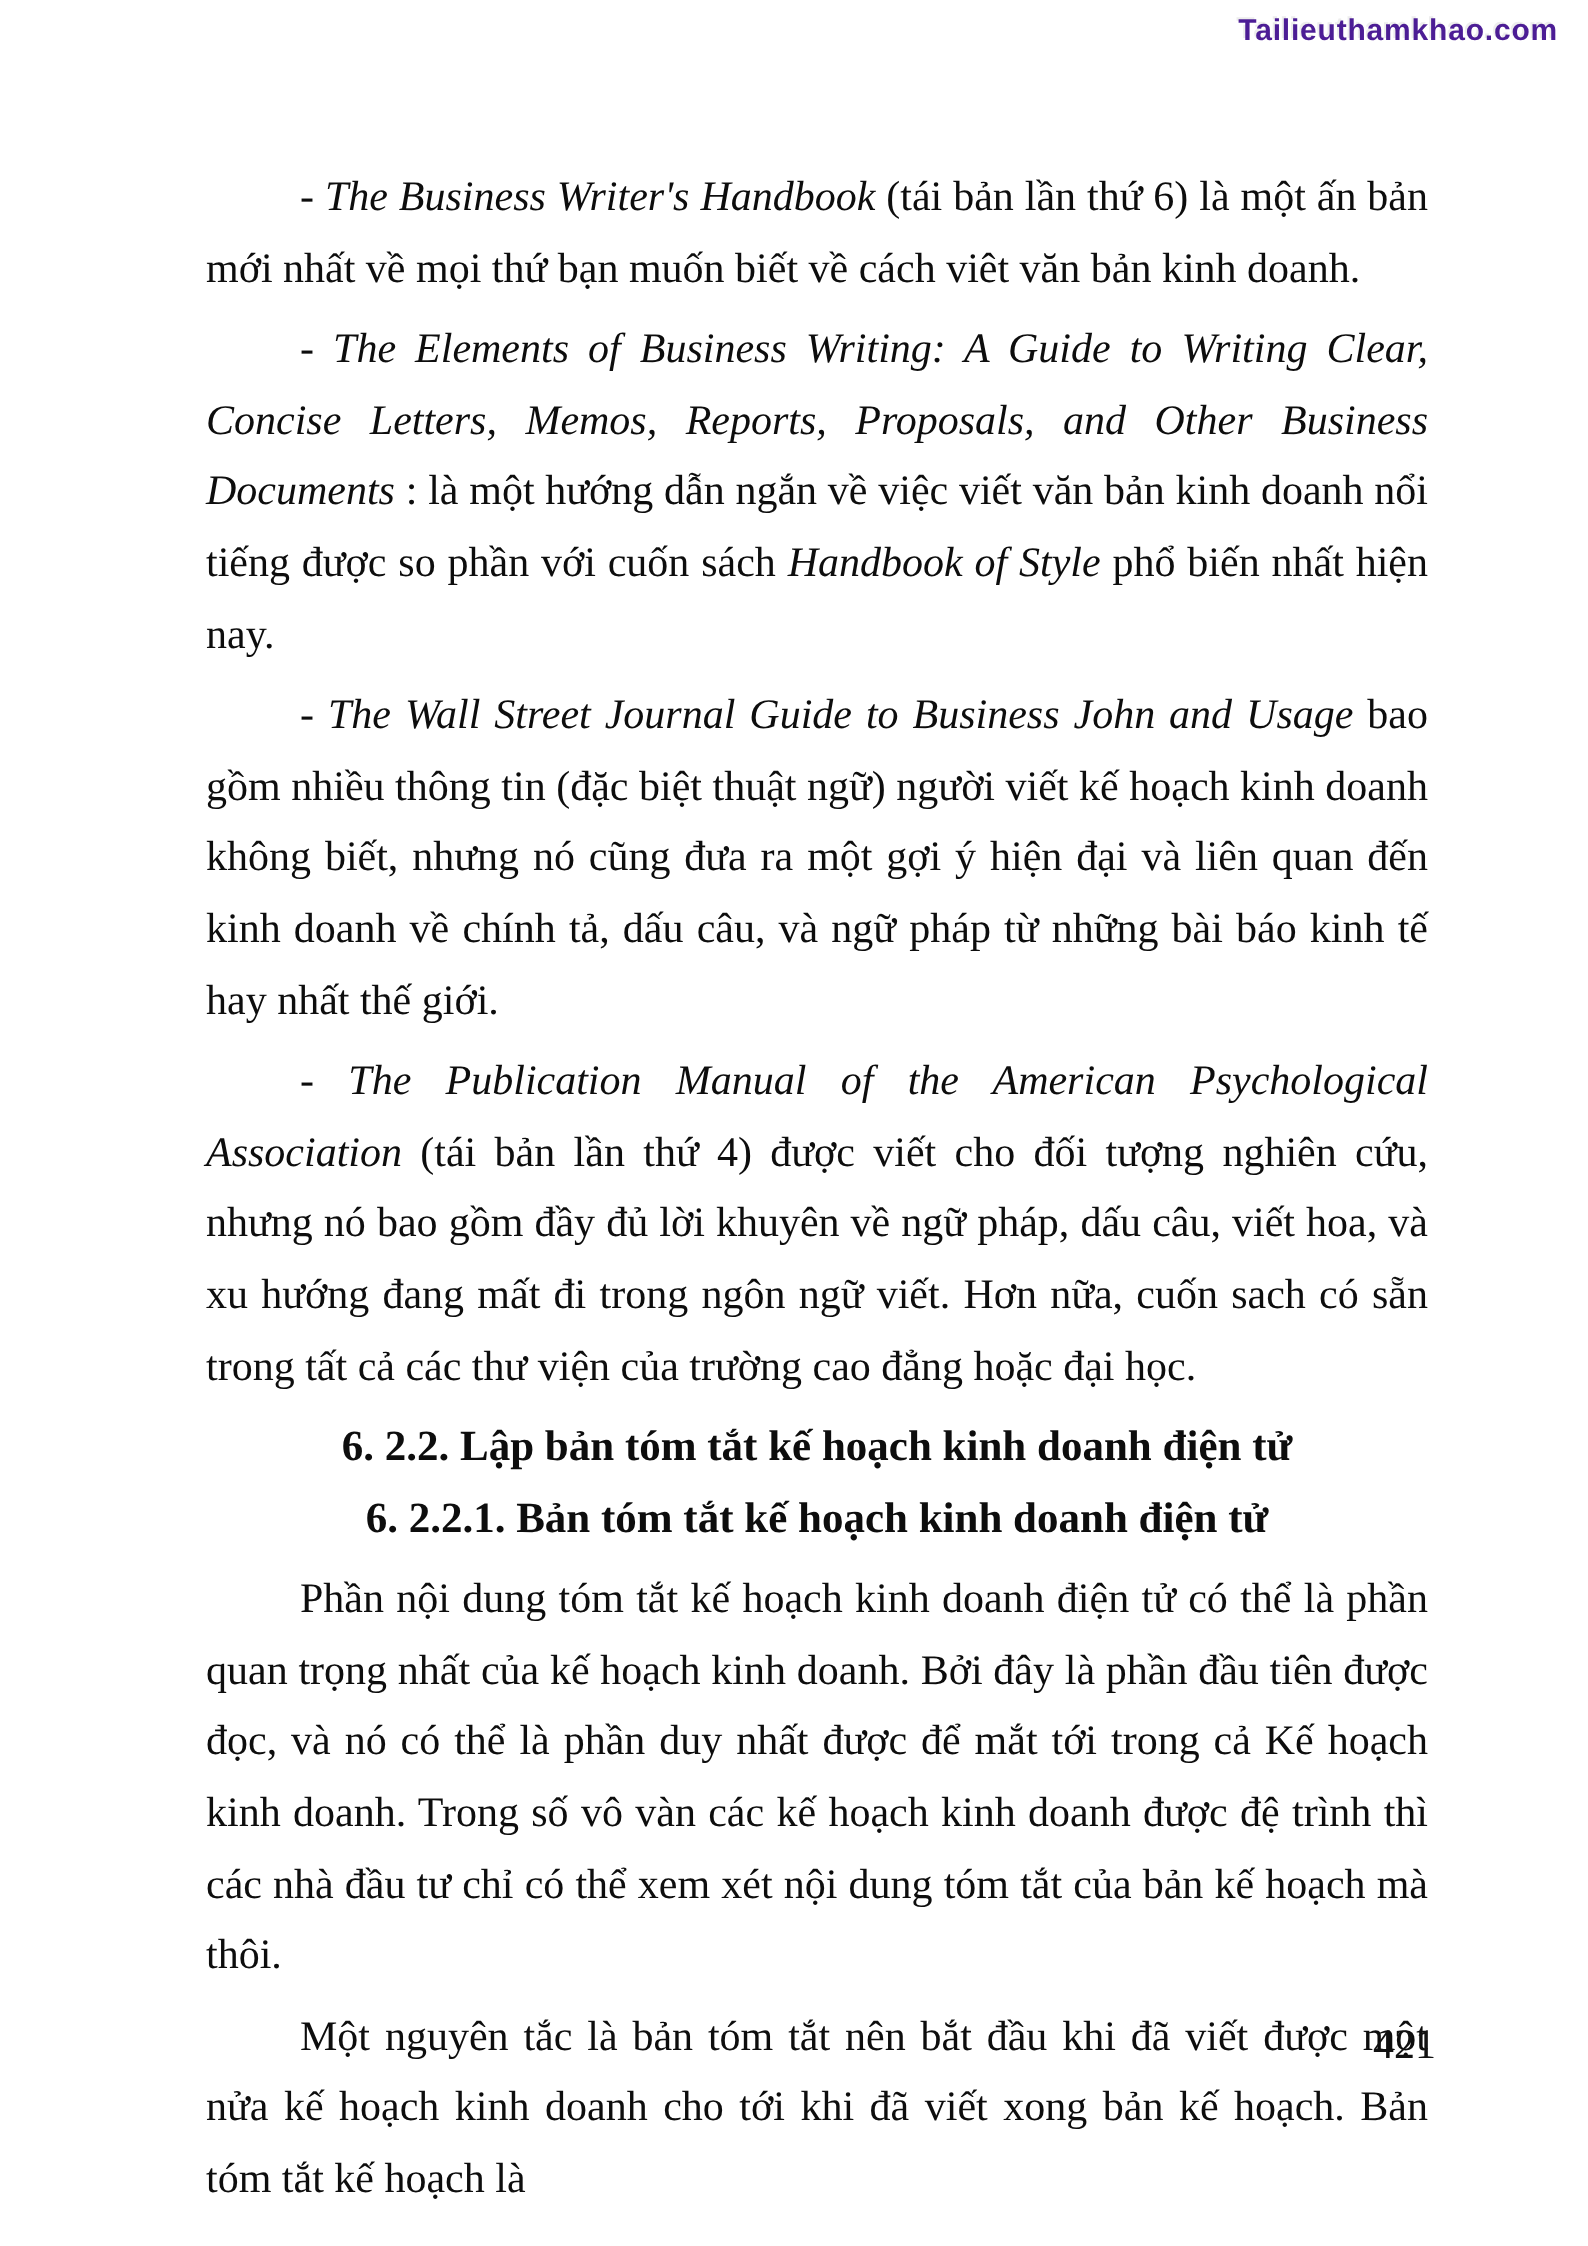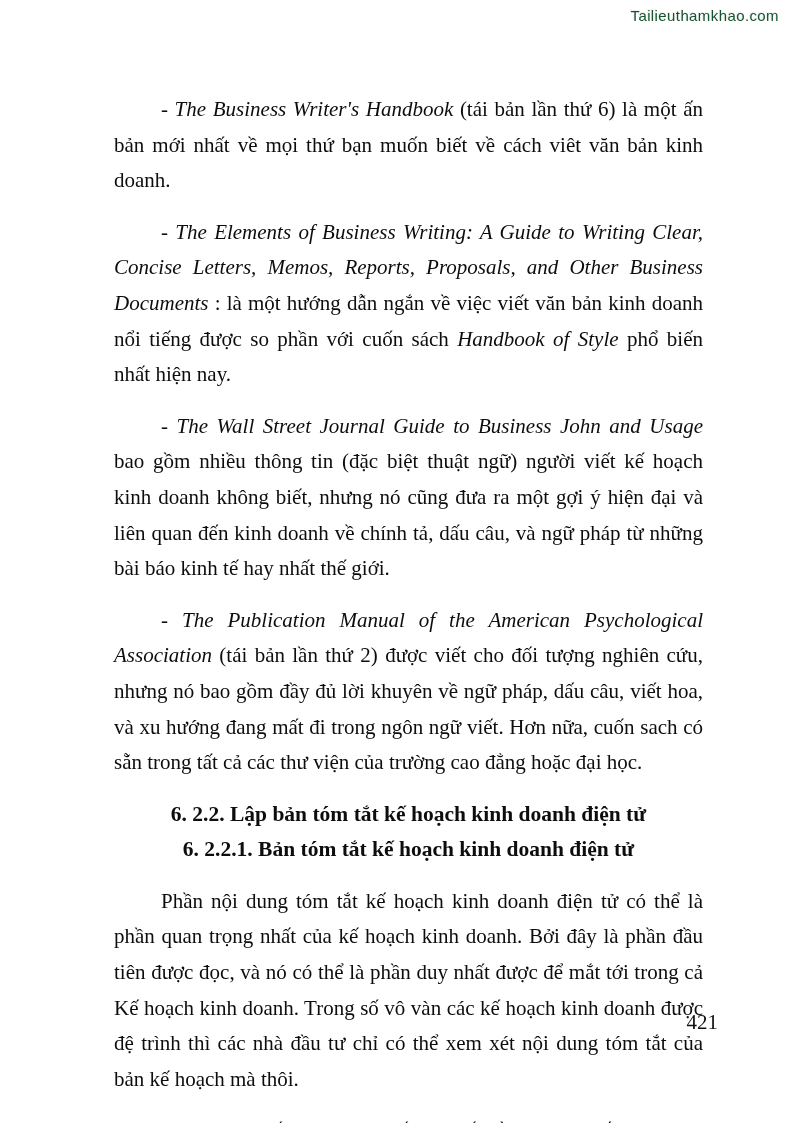--- a/index.html
+++ b/index.html
@@ -10,32 +10,33 @@
     font-family: "Liberation Serif", "DejaVu Serif", serif;
     color: #0d0d0d;
     overflow: hidden;
   }
   .watermark {
     position: absolute;
     top: 7px; right: 15px;
     font-family: "Liberation Sans", "DejaVu Sans", sans-serif;
     font-size: 15px;
     letter-spacing: 0.4px;
-    color: #14532d;
+    color: #4c1d95;
     text-shadow: 1px 1px 0 #ffffff, -1px -1px 0 #ededed;
+    font-weight: bold;
   }
   .content {
     position: absolute;
     left: 98px; top: 76px;
     width: 621px;
     font-size: 21px;
     line-height: 35.6px;
     text-align: justify;
   }
-  .content p { margin: 16px; text-indent: 47px; }
+  .content p { margin: 5px; text-indent: 47px; }
   .content h2 {
     margin: 0;
     font-size: 21.5px;
     line-height: 35.6px;
     font-weight: bold;
     text-indent: 0;
     text-align: center;
   }
   em { font-style: italic; }
   .pageno {
@@ -51,21 +52,21 @@
 <div class="watermark">Tailieuthamkhao.com</div>
 
 <div class="content">
 
   <p><span>- </span><em>The Business Writer's Handbook</em><span> (tái bản lần thứ 6) là một ấn bản mới nhất về mọi thứ bạn muốn biết về cách viêt văn bản kinh doanh.</span></p>
 
   <p><span>- </span><em>The Elements of Business Writing: A Guide to Writing Clear, Concise Letters, Memos, Reports, Proposals, and Other Business Documents</em><span> : là một hướng dẫn ngắn về việc viết văn bản kinh doanh nổi tiếng được so phần với cuốn sách </span><em>Handbook of Style</em><span> phổ biến nhất hiện nay.</span></p>
 
   <p><span>- </span><em>The Wall Street Journal Guide to Business John and Usage</em><span> bao gồm nhiều thông tin (đặc biệt thuật ngữ) người viết kế hoạch kinh doanh không biết, nhưng nó cũng đưa ra một gợi ý hiện đại và liên quan đến kinh doanh về chính tả, dấu câu, và ngữ pháp từ những bài báo kinh tế hay nhất thế giới.</span></p>
 
-  <p><span>- </span><em>The Publication Manual of the American Psychological Association</em><span> (tái bản lần thứ 2) được viết cho đối tượng nghiên cứu, nhưng nó bao gồm đầy đủ lời khuyên về ngữ pháp, dấu câu, viết hoa, và xu hướng đang mất đi trong ngôn ngữ viết. Hơn nữa, cuốn sach có sẵn trong tất cả các thư viện của trường cao đẳng hoặc đại học.</span></p>
+  <p><span>- </span><em>The Publication Manual of the American Psychological Association</em><span> (tái bản lần thứ 4) được viết cho đối tượng nghiên cứu, nhưng nó bao gồm đầy đủ lời khuyên về ngữ pháp, dấu câu, viết hoa, và xu hướng đang mất đi trong ngôn ngữ viết. Hơn nữa, cuốn sach có sẵn trong tất cả các thư viện của trường cao đẳng hoặc đại học.</span></p>
 
 
   <h2>6. 2.2. Lập bản tóm tắt kế hoạch kinh doanh điện tử</h2>
   <h2>6. 2.2.1. Bản tóm tắt kế hoạch kinh doanh điện tử</h2>
 
   <p>Phần nội dung tóm tắt kế hoạch kinh doanh điện tử có thể là phần quan trọng nhất của kế hoạch kinh doanh. Bởi đây là phần đầu tiên được đọc, và nó có thể là phần duy nhất được để mắt tới trong cả Kế hoạch kinh doanh. Trong số vô vàn các kế hoạch kinh doanh được đệ trình thì các nhà đầu tư chỉ có thể xem xét nội dung tóm tắt của bản kế hoạch mà thôi.</p>
 
   <p>Một nguyên tắc là bản tóm tắt nên bắt đầu khi đã viết được một nửa kế hoạch kinh doanh cho tới khi đã viết xong bản kế hoạch. Bản tóm tắt kế hoạch là</p>
 
 </div>

